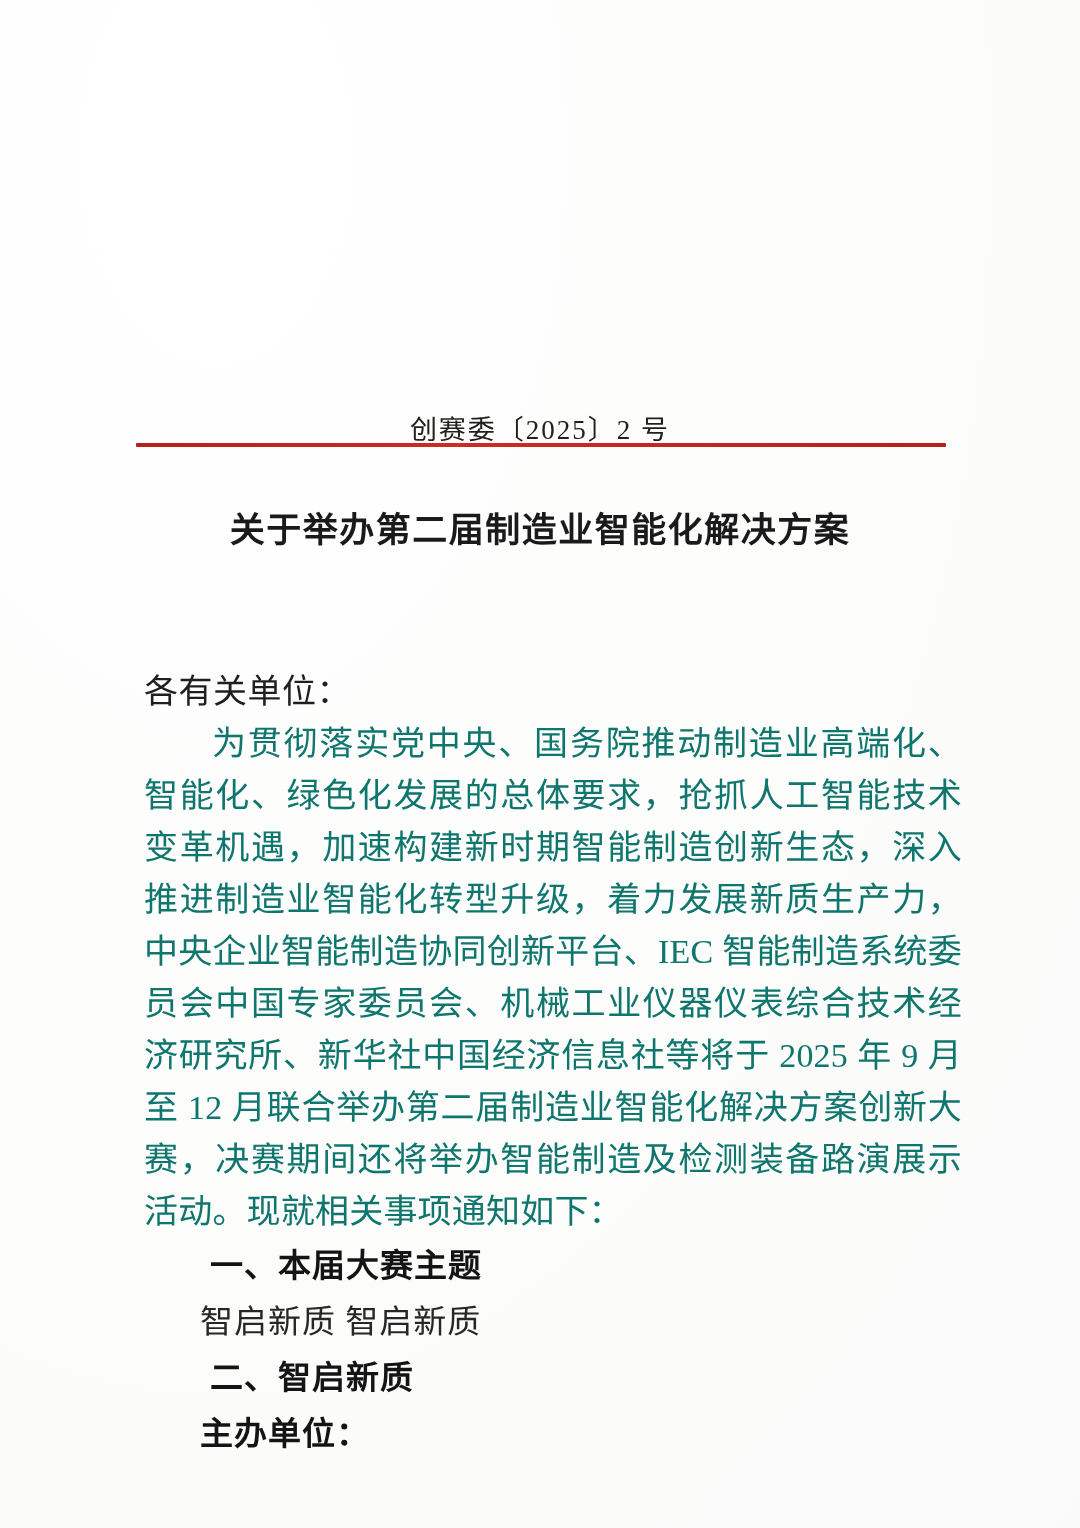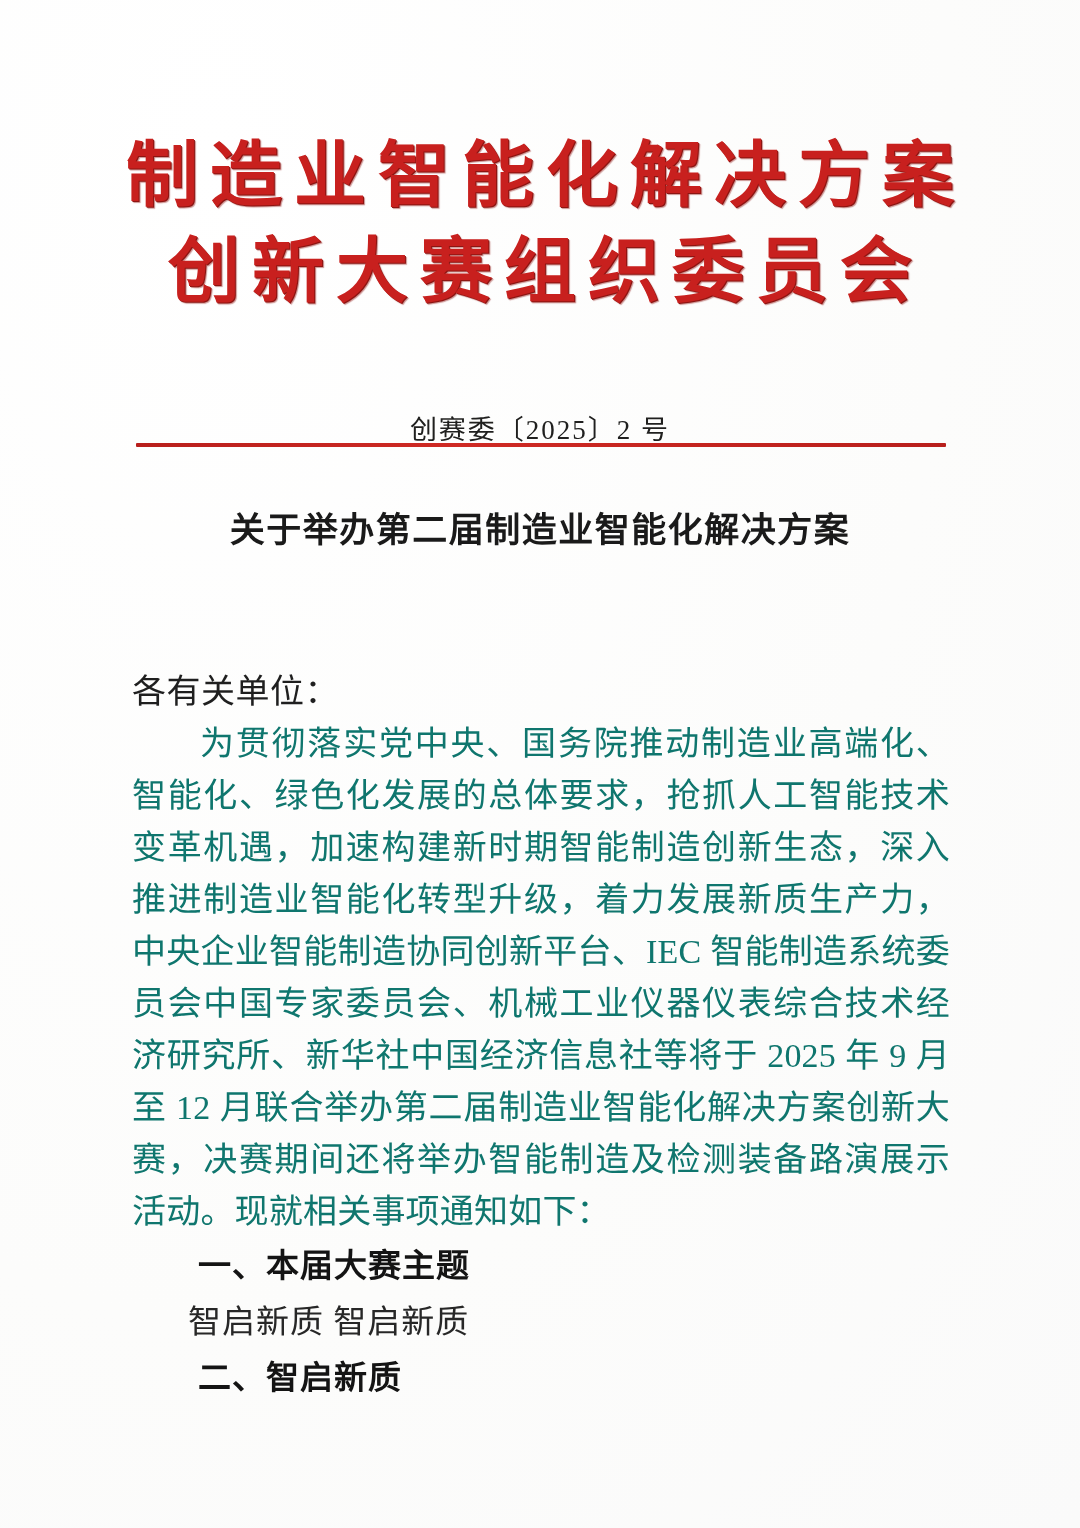--- a/index.html
+++ b/index.html
@@ -92,21 +92,21 @@
     font-weight: 700;
     letter-spacing: 1.5px;
     color: #1a1a1a;
     font-family: Liberation Serif, serif;
   }
 
   
   .body-block {
     position: absolute;
     top: 666px;
-    left: 132px;
+    left: 144px;
     width: 818px;
   }
   .salutation {
     font-size: 34px;
     line-height: 52px;
     letter-spacing: 0.5px;
     color: #1f1f1f;
   }
   .para {
     font-size: 34px;
@@ -145,38 +145,35 @@
     color: #141414;
     margin: 0;
   }
 </style>
 </head>
 <body>
 
 <div class="page">
   <div class="paper"></div>
 
-  <div class="masthead">
-    <div class="masthead-line">制造业智能化解决方案</div>
-    <div class="masthead-line">创新大赛组织委员会</div>
-  </div>
 
   <div class="doc-number">创赛委〔2025〕2 号</div>
 
   <div class="red-rule"></div>
 
   <div class="doc-title">
     <div class="tline">关于举办第二届制造业智能化解决方案</div>
   </div>
 
   <div class="body-block">
     <div class="salutation">各有关单位：</div>
 
     <p class="para">为贯彻落实党中央、国务院推动制造业高端化、智能化、绿色化发展的总体要求，抢抓人工智能技术变革机遇，加速构建新时期智能制造创新生态，深入推进制造业智能化转型升级，着力发展新质生产力，中央企业智能制造协同创新平台、IEC 智能制造系统委员会中国专家委员会、机械工业仪器仪表综合技术经济研究所、新华社中国经济信息社等将于 2025 年 9 月至 12 月联合举办第二届制造业智能化解决方案创新大赛，决赛期间还将举办智能制造及检测装备路演展示活动。现就相关事项通知如下：</p>
 
     <p class="heading">一、本届大赛主题</p>
 
     <p class="theme">智启新质  智启新质</p>
 
     <p class="heading">二、智启新质</p>
 
+    <p class="subheading">主办单位：</p>
   </div>
 </div>
 
 </body></html>

